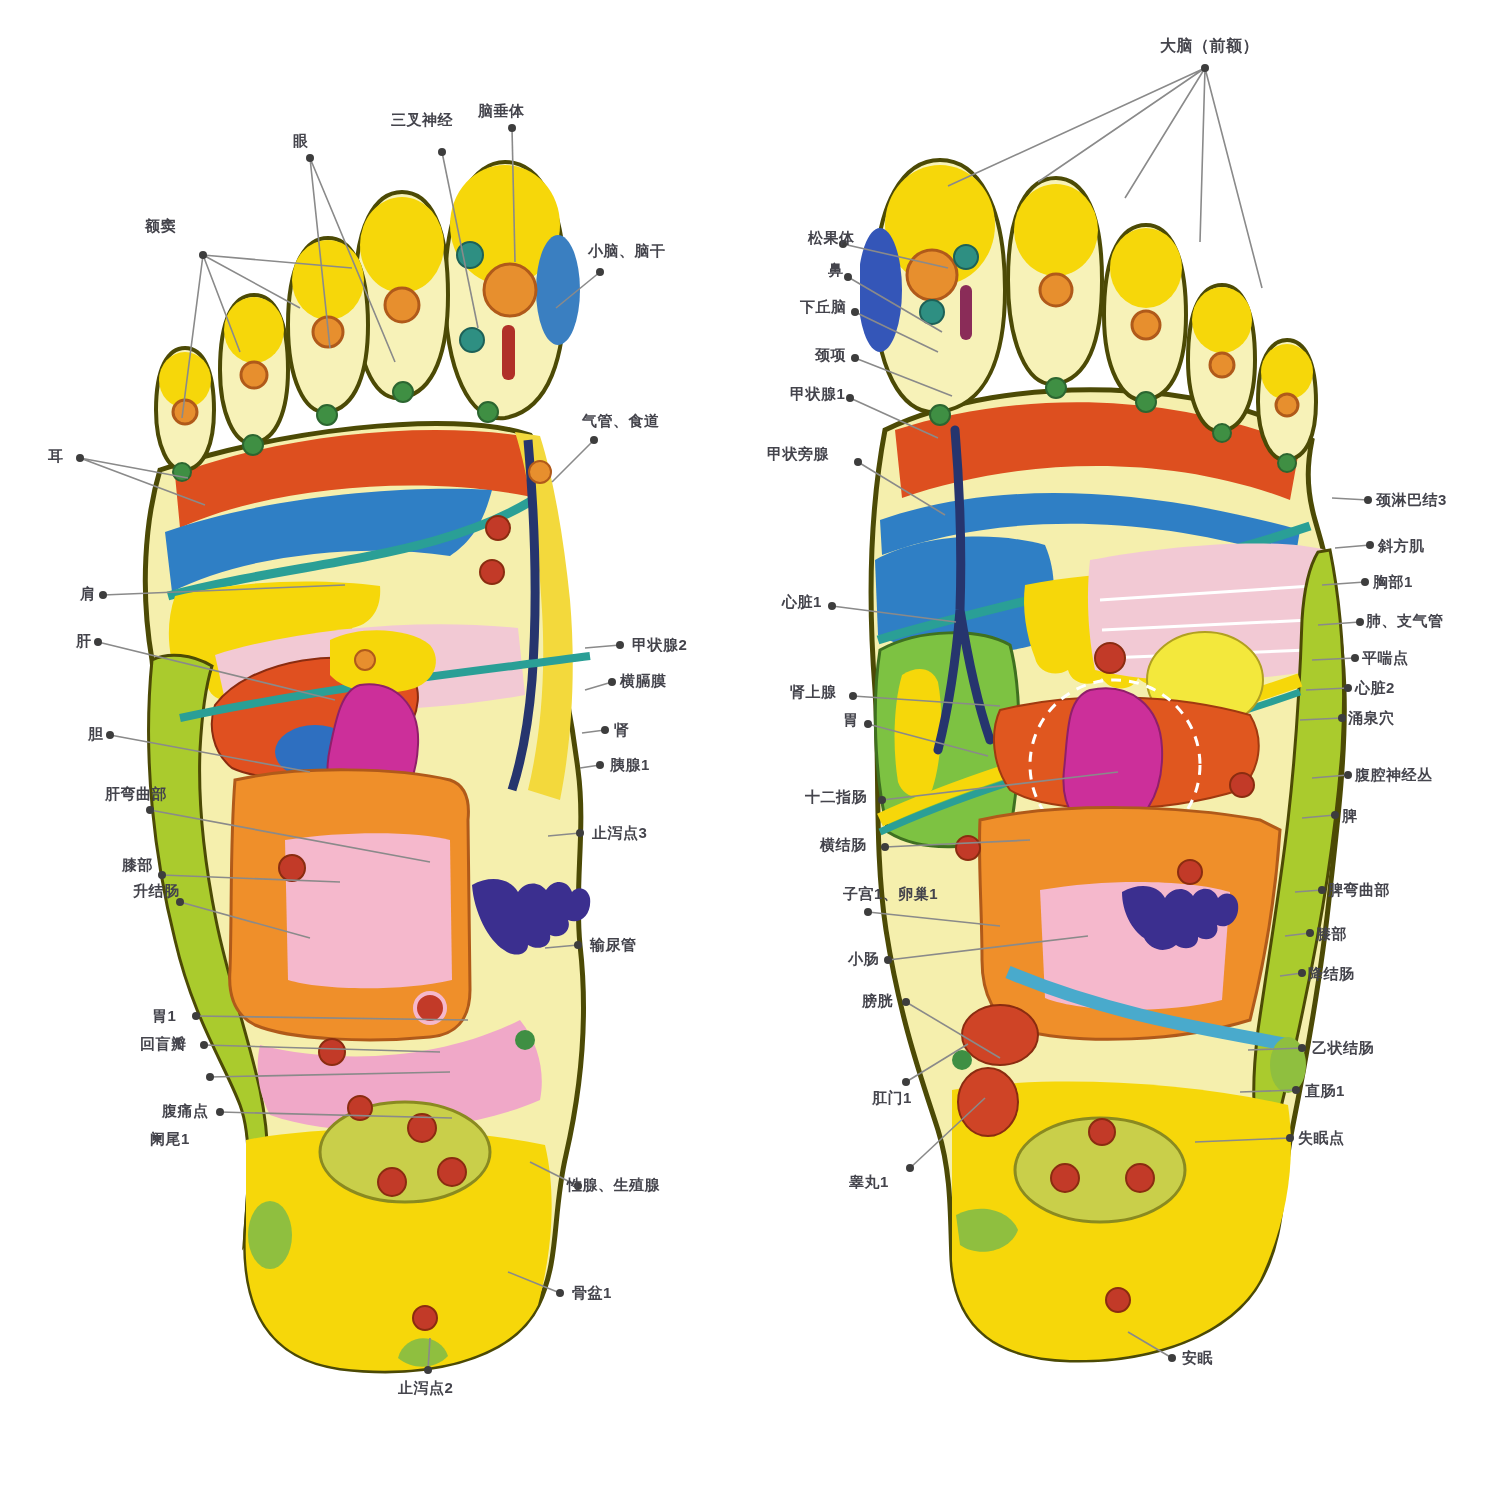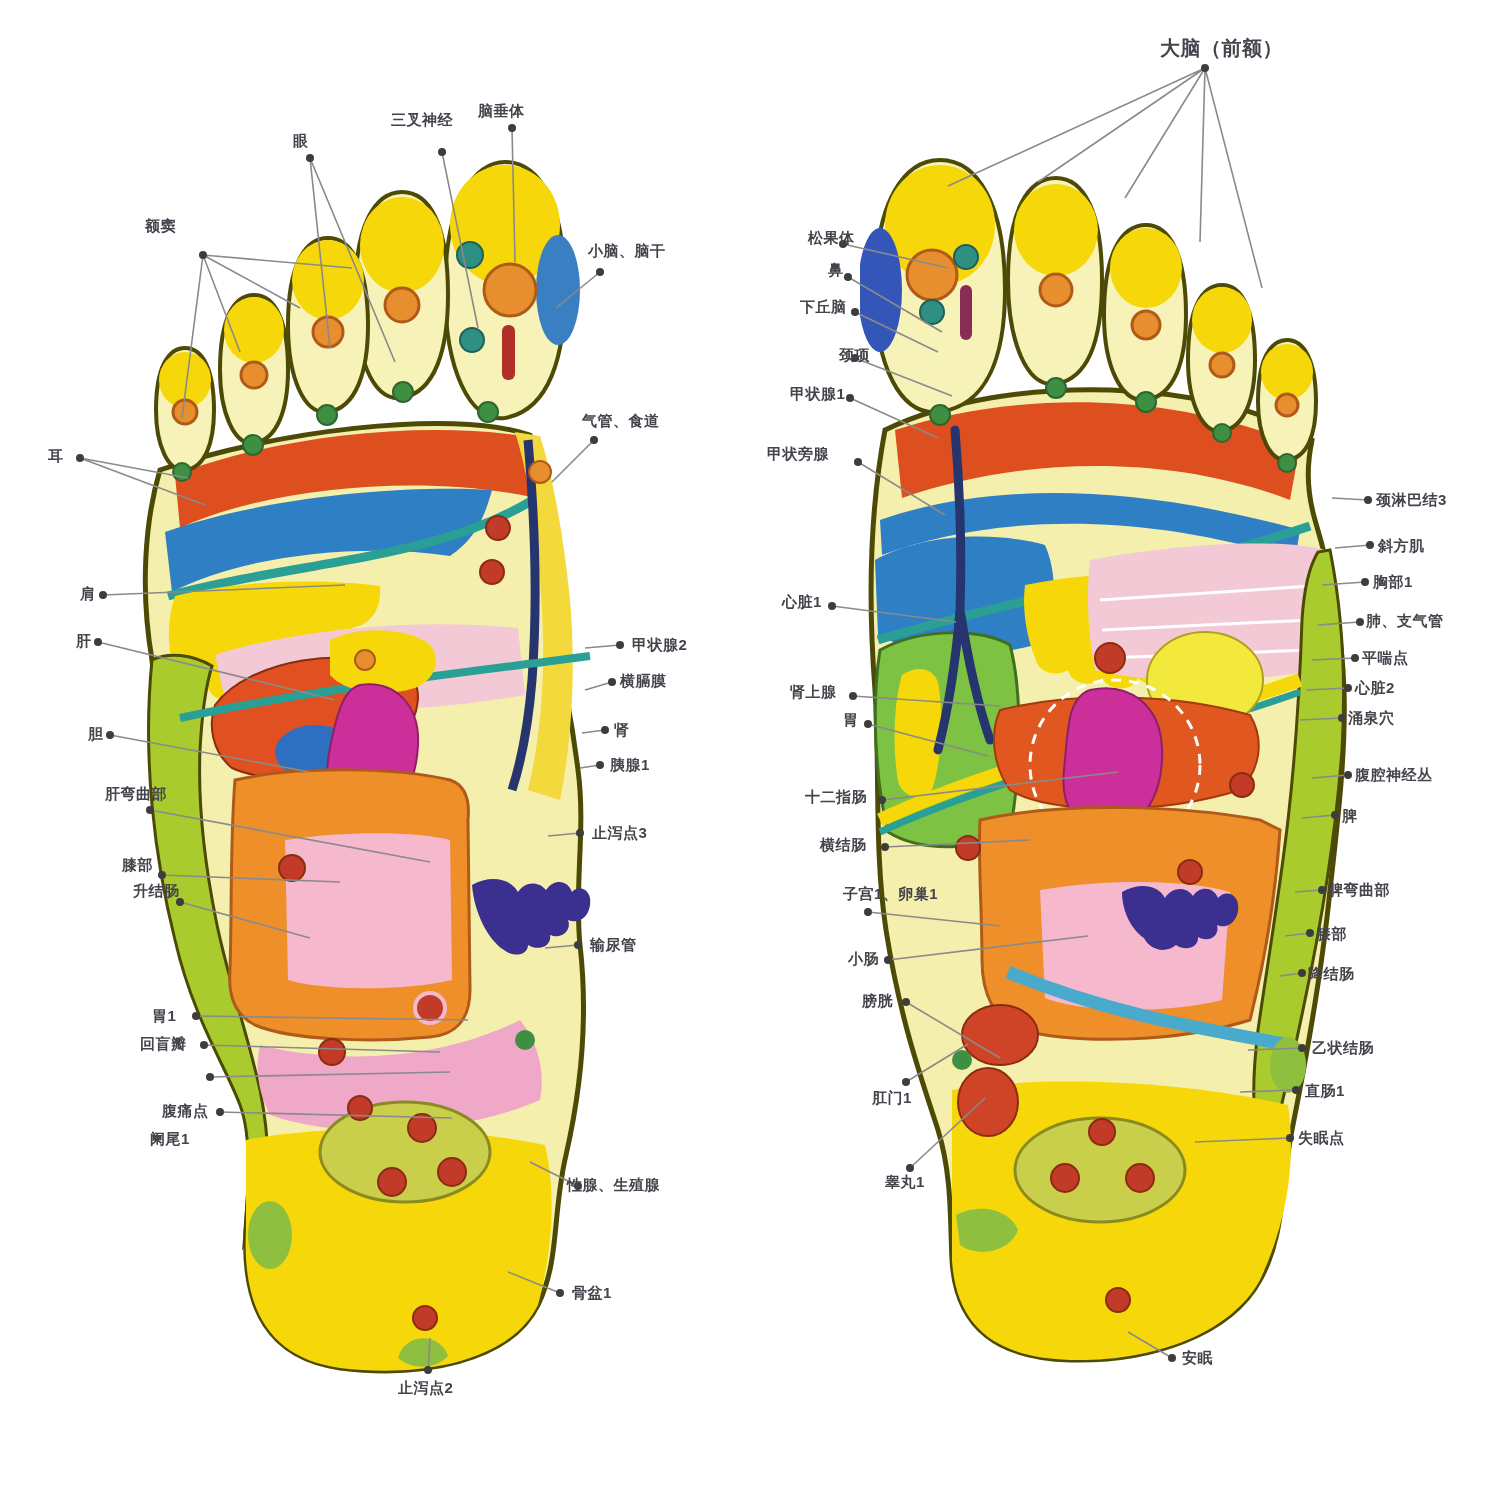--- a/index.html
+++ b/index.html
@@ -2,21 +2,21 @@
 <html><head>
 <meta charset="utf-8">
 <style>
   html,body{margin:0;padding:0;background:#fff;}
   .canvas{position:relative;width:1500px;height:1500px;background:#ffffff;overflow:hidden;
           font-family:"Liberation Sans",sans-serif;}
   .foot-svg{position:absolute;}
   .overlay{position:absolute;left:0;top:0;pointer-events:none;}
   .lbl{position:absolute;font-size:15px;font-weight:600;color:#44444c;letter-spacing:.5px;
        white-space:nowrap;line-height:1;}
-  .lbl.big{font-size:20px;}
+  .lbl.big{font-size:16px;}
 </style>
 </head>
 <body>
 
 <div class="canvas">
 
   <svg class="foot-svg" style="left:120px;top:140px" width="600" height="1260" viewBox="0 0 600 1260">
 
     <path d="M40 330 C25 380,20 450,32 520 C42 610,30 680,48 760 C66 840,100 900,118 950
              C134 990,130 1040,126 1090 C122 1170,150 1218,220 1228 C300 1238,390 1222,418 1165
@@ -361,33 +361,33 @@
   <div class="lbl" style="left:150px;top:1131px">阑尾1</div>
   <div class="lbl" style="left:162px;top:1103px">腹痛点</div>
   <div class="lbl" style="left:567px;top:1177px">性腺、生殖腺</div>
   <div class="lbl" style="left:572px;top:1285px">骨盆1</div>
   <div class="lbl" style="left:398px;top:1380px">止泻点2</div>
 
   <div class="lbl big" style="left:1160px;top:38px">大脑（前额）</div>
   <div class="lbl" style="left:808px;top:230px">松果体</div>
   <div class="lbl" style="left:828px;top:262px">鼻</div>
   <div class="lbl" style="left:800px;top:299px">下丘脑</div>
-  <div class="lbl" style="left:839px;top:347px">颈项</div>
+  <div class="lbl" style="left:815px;top:347px">颈项</div>
   <div class="lbl" style="left:790px;top:386px">甲状腺1</div>
   <div class="lbl" style="left:767px;top:446px">甲状旁腺</div>
   <div class="lbl" style="left:782px;top:594px">心脏1</div>
   <div class="lbl" style="left:790px;top:684px">肾上腺</div>
   <div class="lbl" style="left:843px;top:712px">胃</div>
   <div class="lbl" style="left:805px;top:789px">十二指肠</div>
   <div class="lbl" style="left:820px;top:837px">横结肠</div>
   <div class="lbl" style="left:843px;top:886px">子宫1、卵巢1</div>
   <div class="lbl" style="left:848px;top:951px">小肠</div>
   <div class="lbl" style="left:862px;top:993px">膀胱</div>
   <div class="lbl" style="left:872px;top:1090px">肛门1</div>
-  <div class="lbl" style="left:885px;top:1174px">睾丸1</div>
+  <div class="lbl" style="left:849px;top:1174px">睾丸1</div>
   <div class="lbl" style="left:1376px;top:492px">颈淋巴结3</div>
   <div class="lbl" style="left:1378px;top:538px">斜方肌</div>
   <div class="lbl" style="left:1373px;top:574px">胸部1</div>
   <div class="lbl" style="left:1366px;top:613px">肺、支气管</div>
   <div class="lbl" style="left:1362px;top:650px">平喘点</div>
   <div class="lbl" style="left:1355px;top:680px">心脏2</div>
   <div class="lbl" style="left:1348px;top:710px">涌泉穴</div>
   <div class="lbl" style="left:1355px;top:767px">腹腔神经丛</div>
   <div class="lbl" style="left:1342px;top:808px">脾</div>
   <div class="lbl" style="left:1328px;top:882px">脾弯曲部</div>

